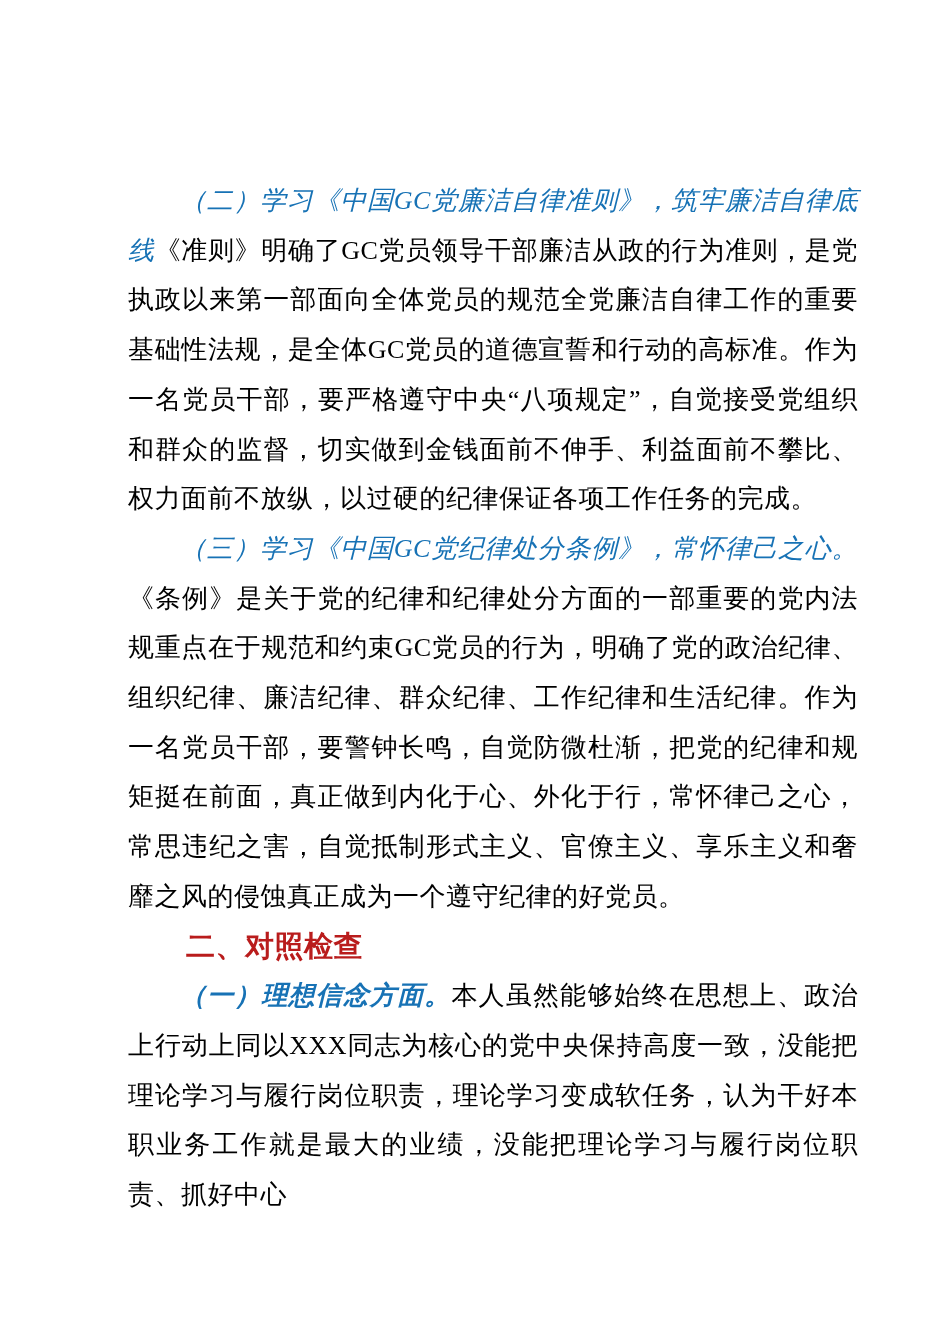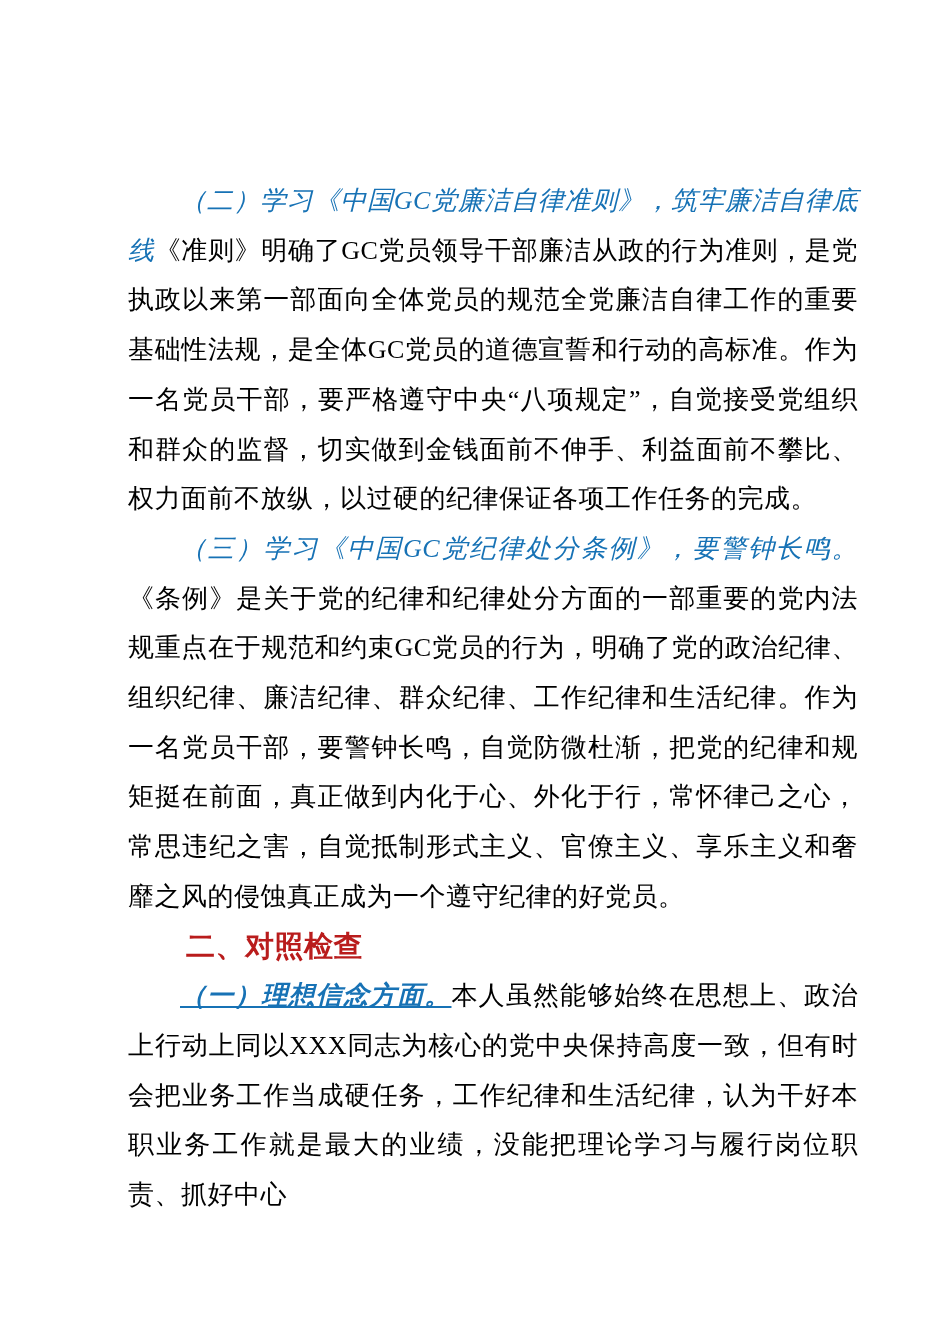--- a/index.html
+++ b/index.html
@@ -27,36 +27,35 @@
     text-justify: inter-ideograph;
     text-indent: 2em;
     letter-spacing: 0.5px;
   }
   .blue-heading {
     color: #1772b5;
     font-style: italic;
   }
   .blue-heading.bold {
     font-weight: 700;
-    text-decoration: underline;
   }
   .section-title {
     color: #b91c1c;
     font-family: "Liberation Sans", "DejaVu Sans", sans-serif;
     font-weight: 700;
     font-size: 29px;
     text-align: left;
   }
 </style>
 </head>
 <body>
 
 <div class="page">
 
   <p class="para"><span class="blue-heading">（二）学习《中国GC党廉洁自律准则》，筑牢廉洁自律底线</span><span>《准则》明确了GC党员领导干部廉洁从政的行为准则，是党执政以来第一部面向全体党员的规范全党廉洁自律工作的重要基础性法规，是全体GC党员的道德宣誓和行动的高标准。作为一名党员干部，要严格遵守中央“八项规定”，自觉接受党组织和群众的监督，切实做到金钱面前不伸手、利益面前不攀比、权力面前不放纵，以过硬的纪律保证各项工作任务的完成。</span></p>
 
-  <p class="para"><span class="blue-heading">（三）学习《中国GC党纪律处分条例》，要警钟长鸣。</span><span>《条例》是关于党的纪律和纪律处分方面的一部重要的党内法规重点在于规范和约束GC党员的行为，明确了党的政治纪律、组织纪律、廉洁纪律、群众纪律、工作纪律和生活纪律。作为一名党员干部，要警钟长鸣，自觉防微杜渐，把党的纪律和规矩挺在前面，真正做到内化于心、外化于行，常怀律己之心，常思违纪之害，自觉抵制形式主义、官僚主义、享乐主义和奢靡之风的侵蚀真正成为一个遵守纪律的好党员。</span></p>
+  <p class="para"><span class="blue-heading">（三）学习《中国GC党纪律处分条例》，常怀律己之心。</span><span>《条例》是关于党的纪律和纪律处分方面的一部重要的党内法规重点在于规范和约束GC党员的行为，明确了党的政治纪律、组织纪律、廉洁纪律、群众纪律、工作纪律和生活纪律。作为一名党员干部，要警钟长鸣，自觉防微杜渐，把党的纪律和规矩挺在前面，真正做到内化于心、外化于行，常怀律己之心，常思违纪之害，自觉抵制形式主义、官僚主义、享乐主义和奢靡之风的侵蚀真正成为一个遵守纪律的好党员。</span></p>
 
   <p class="para section-title">二、对照检查</p>
 
-  <p class="para"><span class="blue-heading bold">（一）理想信念方面。</span><span>本人虽然能够始终在思想上、政治上行动上同以XXX同志为核心的党中央保持高度一致，但有时会把业务工作当成硬任务，工作纪律和生活纪律，认为干好本职业务工作就是最大的业绩，没能把理论学习与履行岗位职责、抓好中心</span></p>
+  <p class="para"><span class="blue-heading bold">（一）理想信念方面。</span><span>本人虽然能够始终在思想上、政治上行动上同以XXX同志为核心的党中央保持高度一致，没能把理论学习与履行岗位职责，理论学习变成软任务，认为干好本职业务工作就是最大的业绩，没能把理论学习与履行岗位职责、抓好中心</span></p>
 
 </div>
 
 </body></html>

